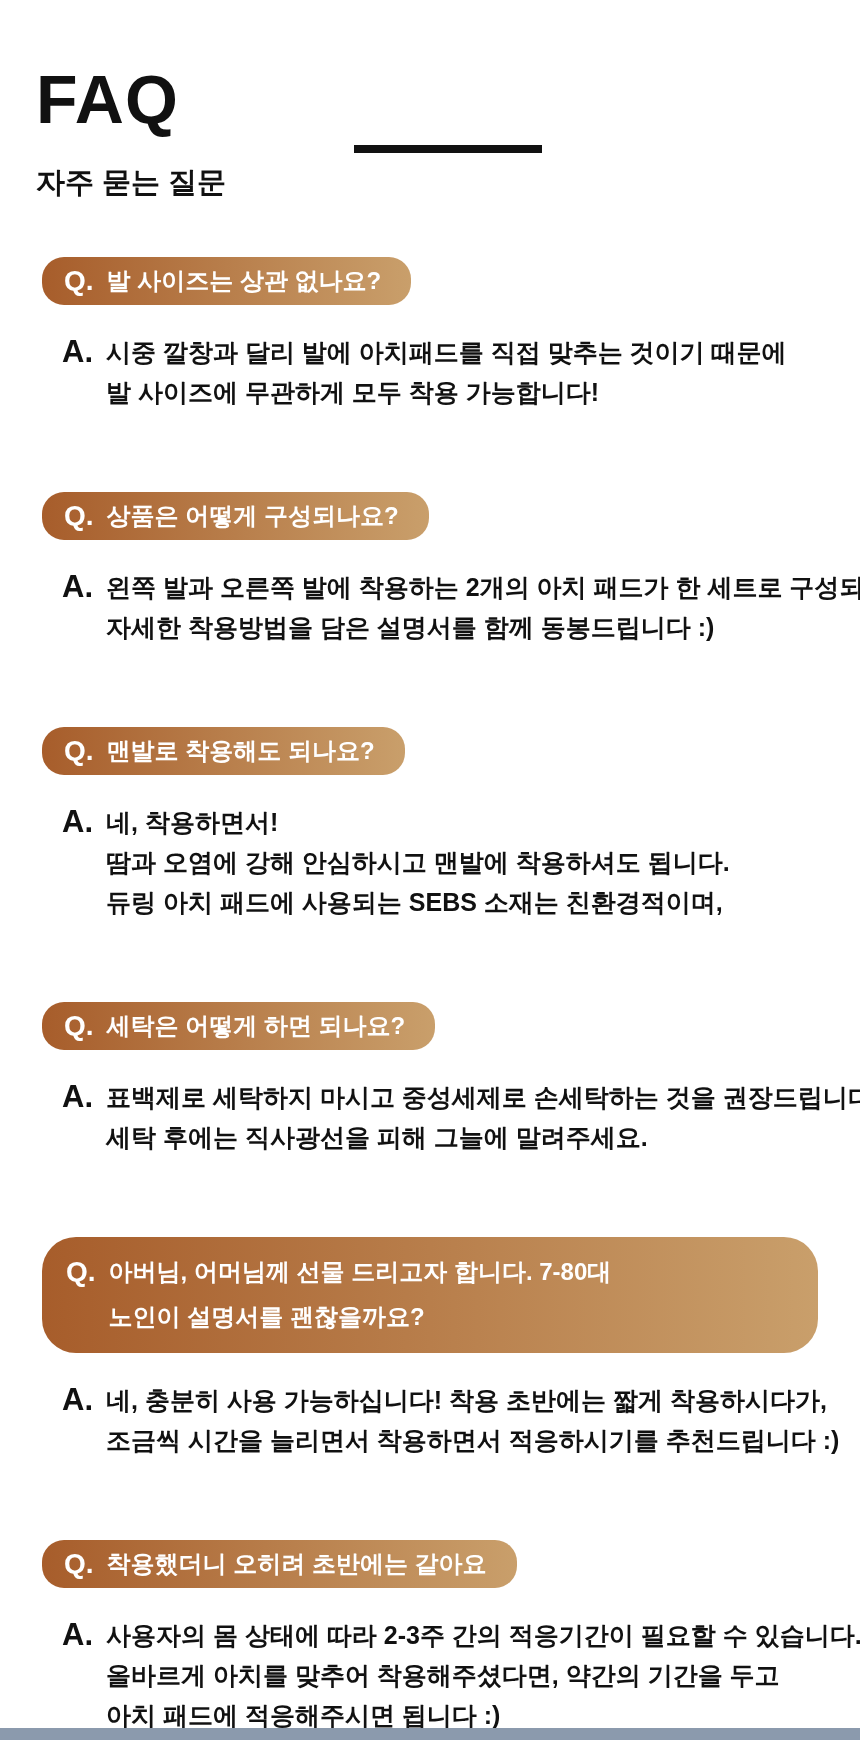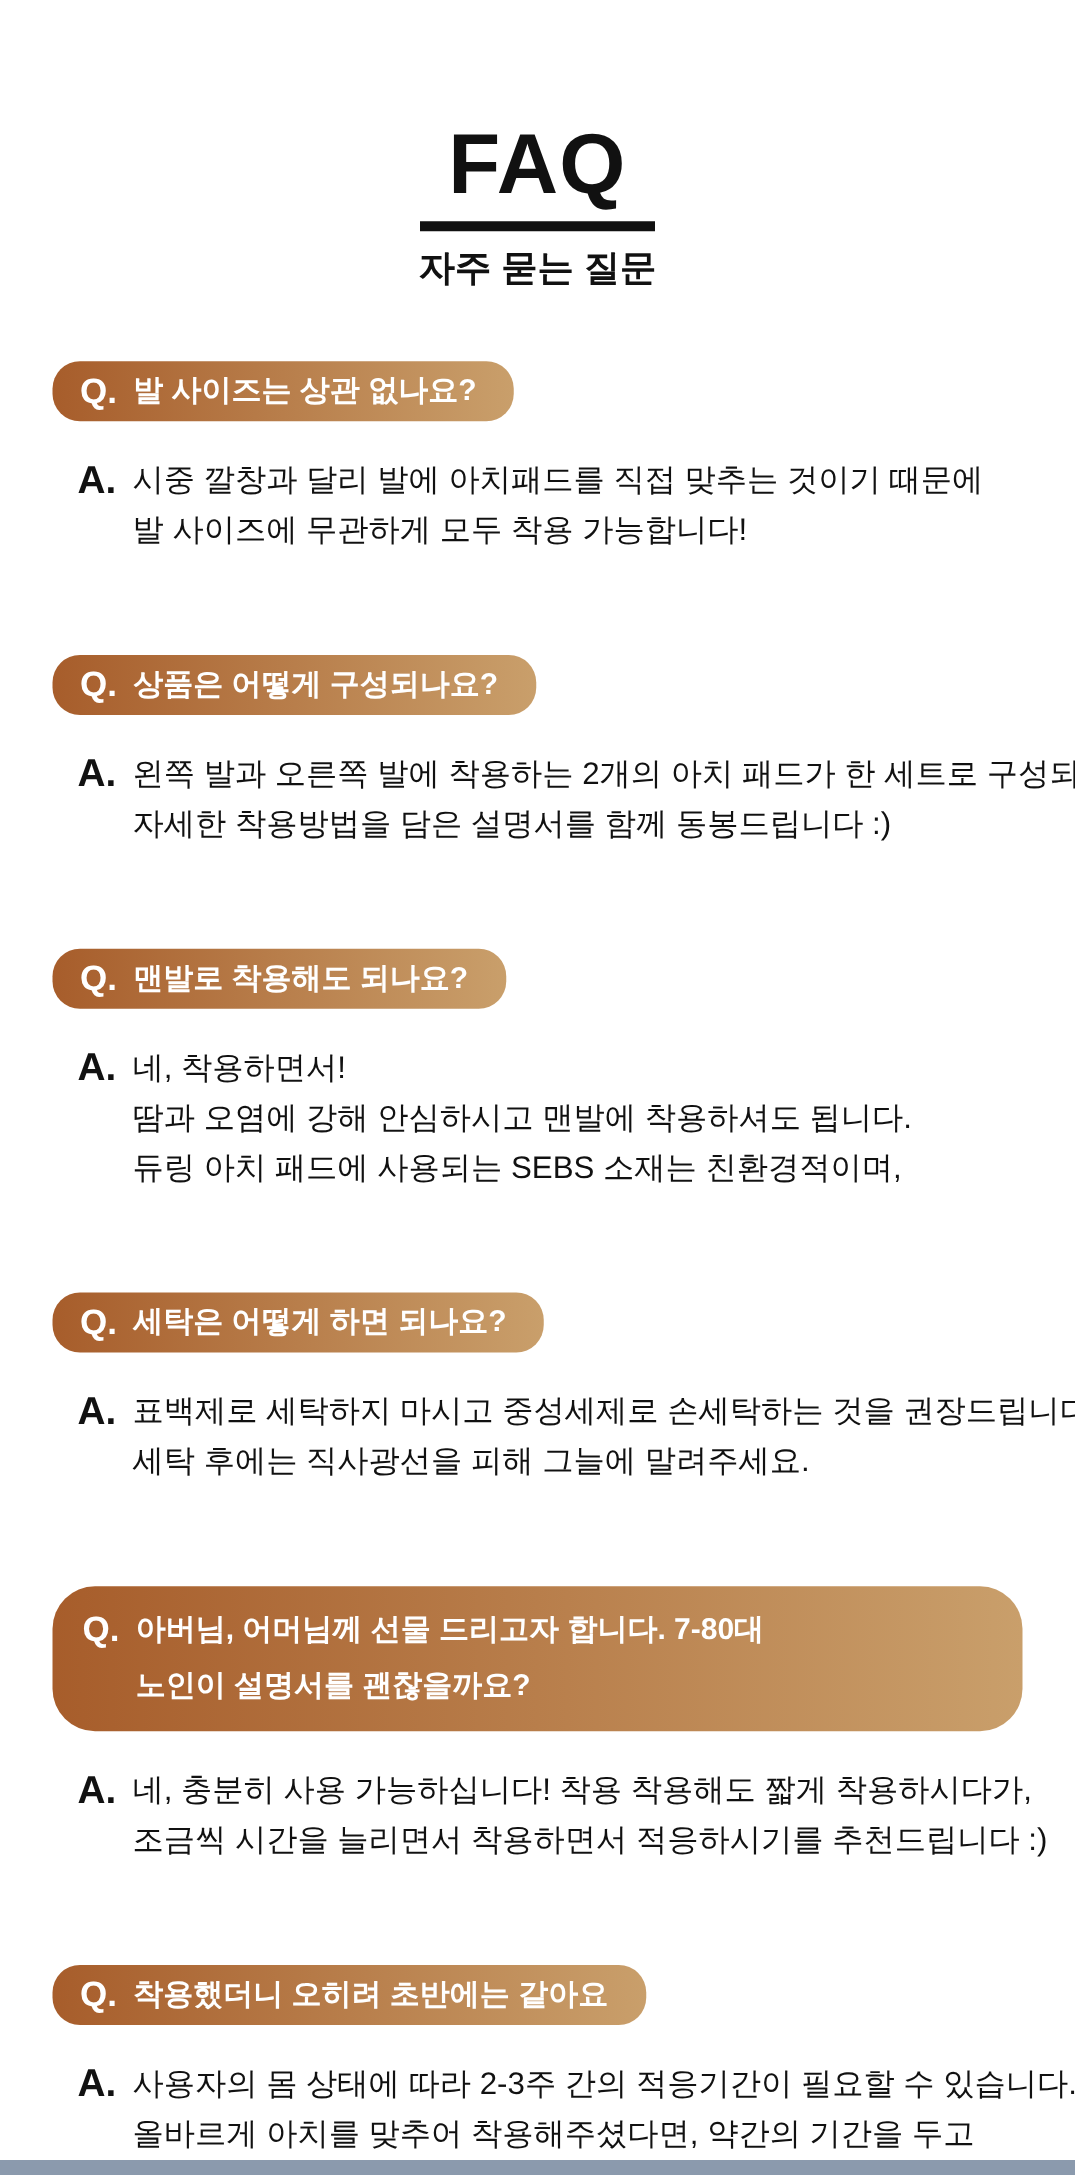--- a/index.html
+++ b/index.html
@@ -15,22 +15,23 @@
     width:860px;
     height:1740px;
     position:relative;
     overflow:hidden;
     background:var(--bg);
     font-family:"Liberation Sans","DejaVu Sans",sans-serif;
     color:var(--ink);
   }
   
   .faq-header{
-    padding-top:96px;
-    text-align:center;
+    padding-top:64px;
+    text-align:left;
+    margin-left:36px;
   }
   .faq-title{
     font-size:68px;
     font-weight:800;
     letter-spacing:1px;
     line-height:1.05;
     color:var(--ink);
   }
   .title-underline{
     width:188px;
@@ -89,21 +90,21 @@
     margin:27px 0 0 20px;
   }
   .a-prefix{
     font-size:31px;
     font-weight:700;
     line-height:40px;
     flex:0 0 auto;
   }
   .a-line{
     font-size:25px;
-    font-weight:400;
+    font-weight:700;
     line-height:40px;
     color:var(--ink);
     white-space:nowrap;
   }
   
   .footer-band{
     position:absolute;
     left:0;
     bottom:0;
     width:100%;
@@ -190,21 +191,21 @@
     <div class="q-pill wide">
       <span class="q-prefix">Q.</span>
       <span class="q-lines">
           <div class="q-line">아버님, 어머님께 선물 드리고자 합니다. 7-80대</div>
           <div class="q-line">노인이 설명서를 괜찮을까요?</div>
         </span>
     </div>
     <div class="answer">
       <span class="a-prefix">A.</span>
       <div class="a-lines">
-          <div class="a-line">네, 충분히 사용 가능하십니다! 착용 착용해도 짧게 착용하시다가,</div>
+          <div class="a-line">네, 충분히 사용 가능하십니다! 착용 초반에는 짧게 착용하시다가,</div>
           <div class="a-line">조금씩 시간을 늘리면서 착용하면서 적응하시기를 추천드립니다 :)</div>
         </div>
     </div>
   </section>
 
   <section class="faq-item">
     <div class="q-pill">
       <span class="q-prefix">Q.</span>
       <span class="q-lines">
           <div class="q-line">착용했더니 오히려 초반에는 같아요</div>

